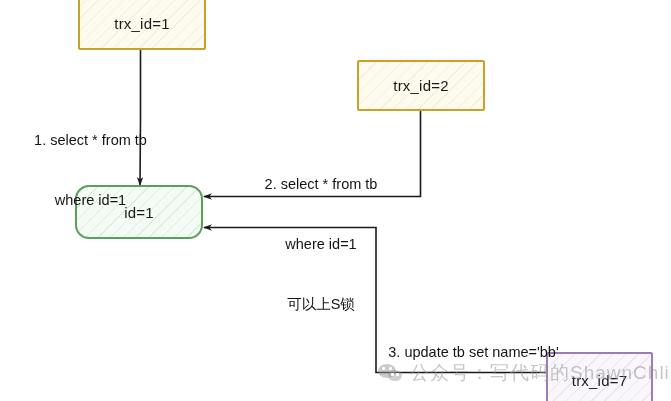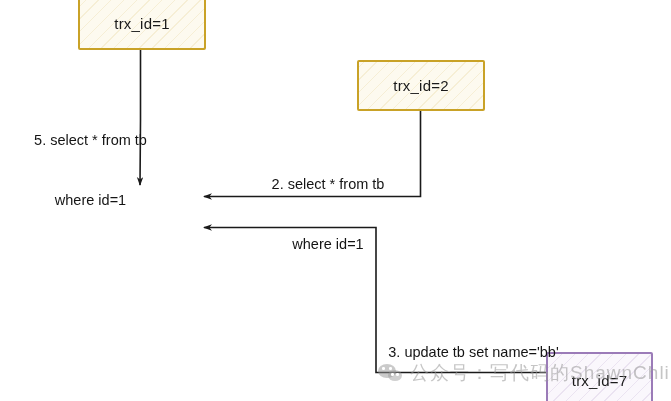--- a/index.html
+++ b/index.html
@@ -130,33 +130,37 @@
   </svg>
 
   <div class="node node-yellow" style="left:78px; top:-3px; width:128px; height:53px;">
     <span>trx_id=1</span>
   </div>
 
   <div class="node node-yellow" style="left:357px; top:60px; width:128px; height:51px;">
     <span>trx_id=2</span>
   </div>
 
+  <div class="node node-green" style="left:75px; top:185px; width:128px; height:54px;">
+    <span>id=1</span>
+  </div>
 
   <div class="node node-purple" style="left:546px; top:352px; width:107px; height:56px;">
     <span>trx_id=7</span>
   </div>
 
   <div class="label" style="left:8px; top:90px; width:165px;">
-    <span class="label-line">5. select * from tb</span>
+    <span class="label-line">1. select * from tb</span>
     <span class="label-line">where id=1</span>
   </div>
 
-  <div class="label" style="left:244px; top:134px; width:168px;">
+  <div class="label" style="left:237px; top:134px; width:168px;">
     <span class="label-line">2. select * from tb</span>
     <span class="label-line">where id=1</span>
+    <span class="label-line">可以上S锁</span>
   </div>
 
   <div class="label" style="left:366px; top:302px; width:215px;">
     <span class="label-line">3. update tb set name='bb'</span>
     
   </div>
 
   <div class="label" style="left:366px; top:369px; width:140px; text-align:center;">
     
   </div>

